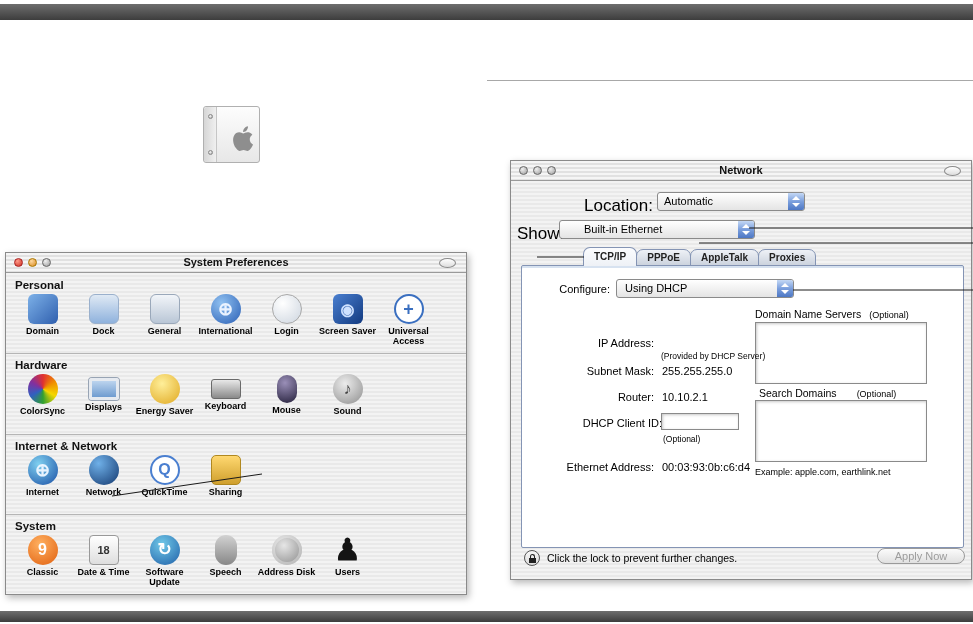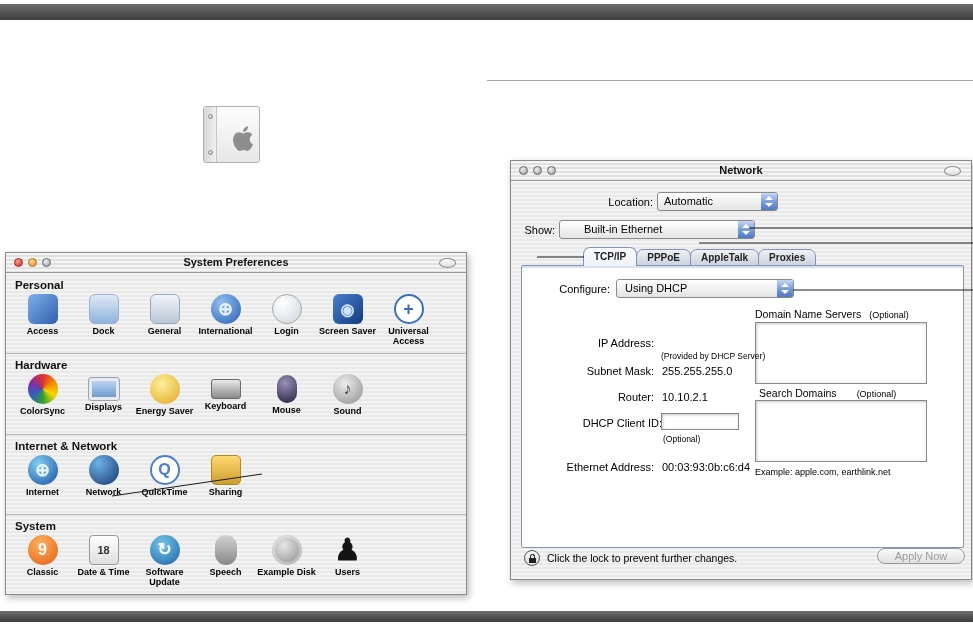--- a/index.html
+++ b/index.html
@@ -61,25 +61,25 @@
 .ic-quicktime-icon{background:#fff;border:2px solid #4a7fd0;border-radius:50%;color:#4a7fd0;font-size:16px;}
 .ic-sharing-icon{background:linear-gradient(180deg,#ffd870,#cf9f2d);border:1px solid #b08820;border-radius:5px;}
 .ic-classic-icon{background:radial-gradient(circle at 40% 30%,#ffb060,#e06010);border-radius:50%;font-size:16px;}
 .ic-date-time-icon{background:linear-gradient(180deg,#ffffff,#dedede);border:1px solid #999;border-radius:4px;color:#333;font-size:11px;}
 .ic-software-update-icon{background:radial-gradient(circle at 40% 30%,#70c8e8,#2060a8);border-radius:50%;font-size:17px;}
 .ic-speech-icon{background:linear-gradient(180deg,#d2d2d2,#878787);border-radius:14px;width:22px;}
 .ic-startup-disk-icon{background:radial-gradient(circle at 40% 35%,#e6e6e6,#838383);border-radius:50%;box-shadow:inset 0 0 0 3px rgba(255,255,255,.35);}
 .ic-users-icon{background:none;color:#141414;font-size:30px;line-height:30px;}
 
 
-.nw-label{position:absolute;font-size:11px;color:#000;text-align:right;}
+.nw-label{position:absolute;font-size:17px;color:#000;text-align:right;}
 .loc-label{left:40px;top:35px;width:102px;}
 .show-label{left:6px;top:63px;width:38px;}
 .dropdown{position:absolute;height:19px;background:linear-gradient(180deg,#ffffff,#e4e4e4);border:1px solid #8a8a8a;border-radius:3px;font-size:11px;line-height:17px;padding-left:8px;color:#000;}
-.loc-dd{left:146px;top:31px;width:121px;padding-left:6px;}
+.loc-dd{left:146px;top:31px;width:148px;padding-left:6px;}
 .show-dd{left:48px;top:59px;width:196px;padding-left:24px;}
 .dd-stepper{position:absolute;top:0;right:0;bottom:0;width:16px;border-radius:0 2px 2px 0;background:linear-gradient(180deg,#c4d8f5,#7b9fdd 50%,#4d77c4);}
 .dd-stepper::before,.dd-stepper::after{content:"";position:absolute;left:4px;border-left:4px solid transparent;border-right:4px solid transparent;}
 .dd-stepper::before{top:3px;border-bottom:4px solid #fff;}
 .dd-stepper::after{bottom:3px;border-top:4px solid #fff;}
 
 .tabs{position:absolute;left:72px;top:86px;display:flex;align-items:flex-end;height:19px;z-index:3;}
 .tab{height:17px;padding:0 10px;font-size:10px;font-weight:bold;line-height:16px;color:#222;background:linear-gradient(180deg,#eef1f6,#ccd3de);border:1px solid #8494b4;border-radius:7px 7px 0 0;margin-right:-1px;text-align:center;}
 .tab.selected{height:19px;line-height:18px;background:linear-gradient(180deg,#fbfcfe,#eef1f6);border-bottom:none;position:relative;z-index:4;}
 
@@ -144,21 +144,21 @@
       <span class="tl-btn b3 graybtn"></span>
       <span class="tl-title">System Preferences</span>
       <span class="tl-oval"></span>
     </div>
     <div class="sp-body" id="sp-sections">
         <div class="sp-section">
           <div class="sp-header">Personal</div>
           <div class="sp-row">
             <div class="sp-item">
               <div class="sp-icon ic-desktop-icon"></div>
-              <div class="sp-label">Access</div>
+              <div class="sp-label">Domain</div>
             </div>
             <div class="sp-item">
               <div class="sp-icon ic-dock-icon"></div>
               <div class="sp-label">Dock</div>
             </div>
             <div class="sp-item">
               <div class="sp-icon ic-general-icon"></div>
               <div class="sp-label">General</div>
             </div>
             <div class="sp-item">
@@ -243,21 +243,21 @@
             <div class="sp-item">
               <div class="sp-icon ic-software-update-icon">↻</div>
               <div class="sp-label">Software Update</div>
             </div>
             <div class="sp-item">
               <div class="sp-icon ic-speech-icon"></div>
               <div class="sp-label">Speech</div>
             </div>
             <div class="sp-item">
               <div class="sp-icon ic-startup-disk-icon"></div>
-              <div class="sp-label">Example Disk</div>
+              <div class="sp-label">Address Disk</div>
             </div>
             <div class="sp-item">
               <div class="sp-icon ic-users-icon">♟</div>
               <div class="sp-label">Users</div>
             </div>
           </div>
         </div>
       </div>
   </div>
 

